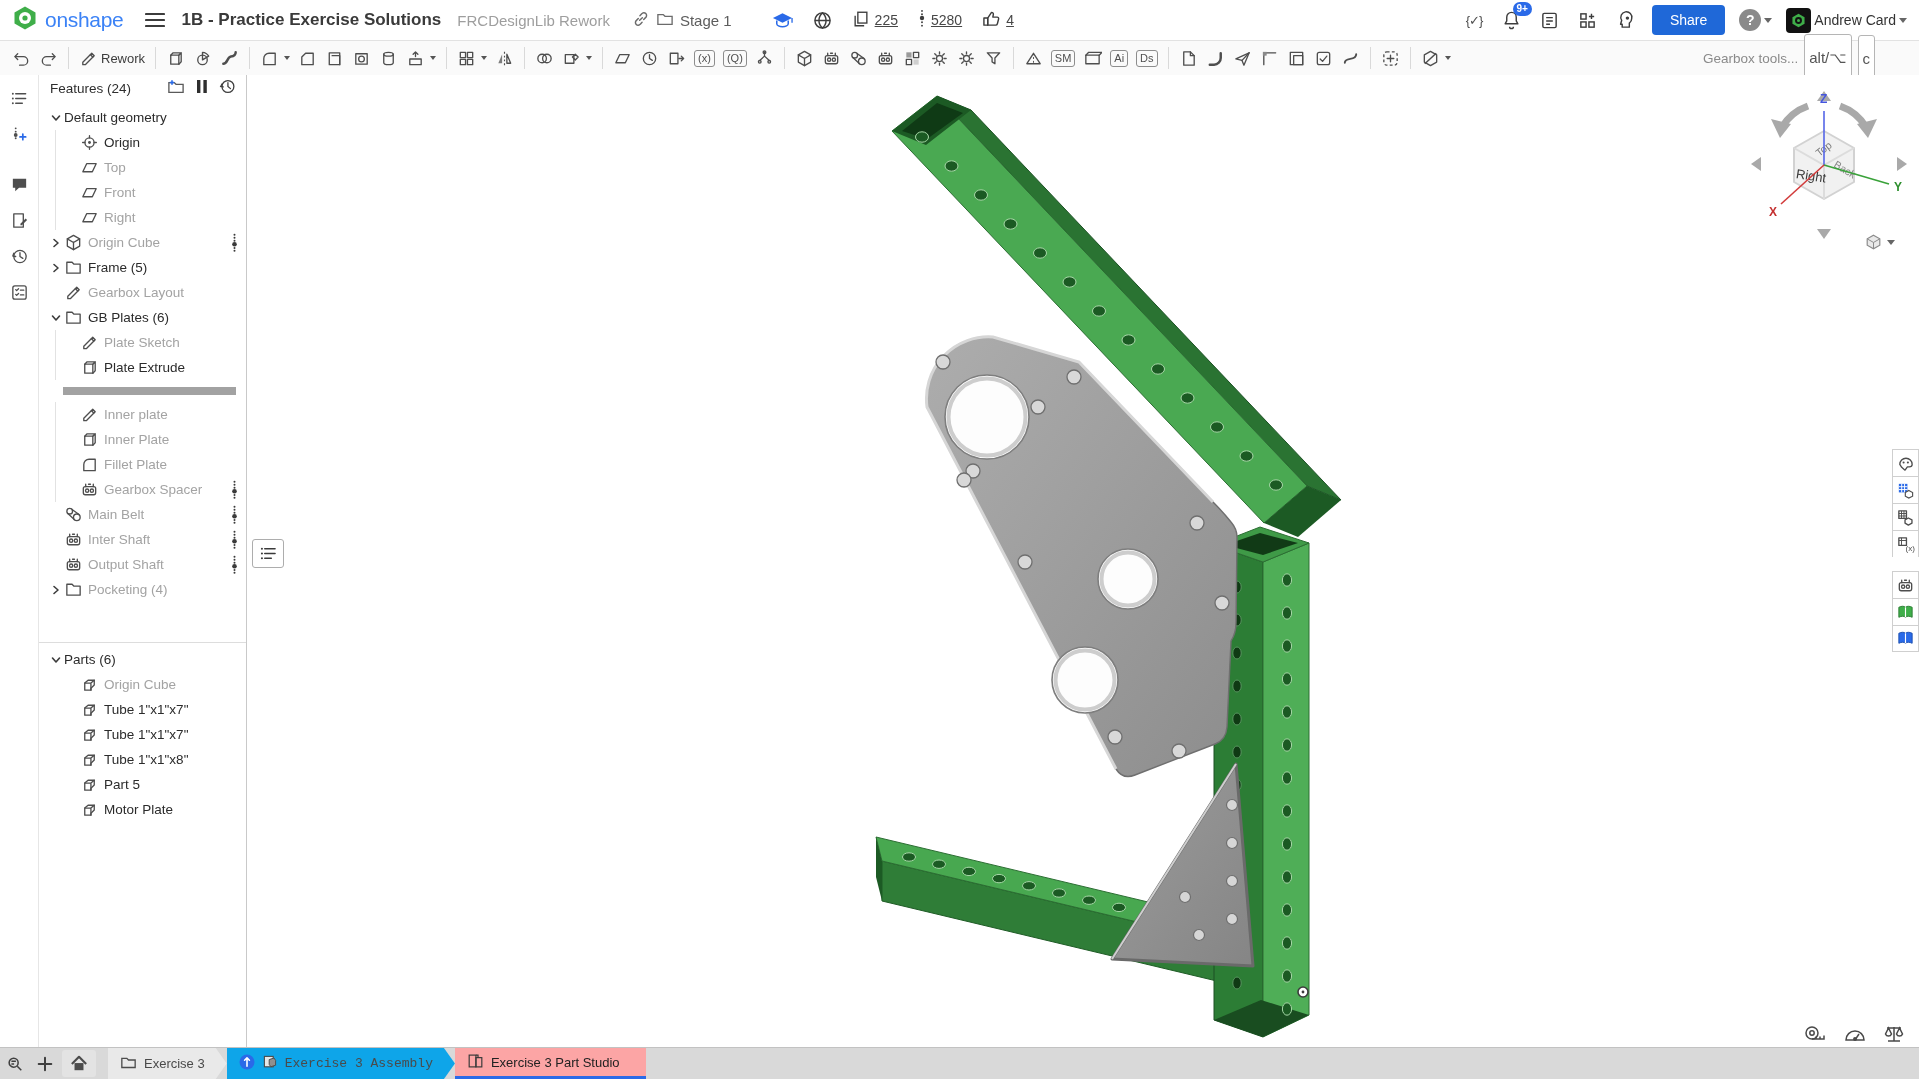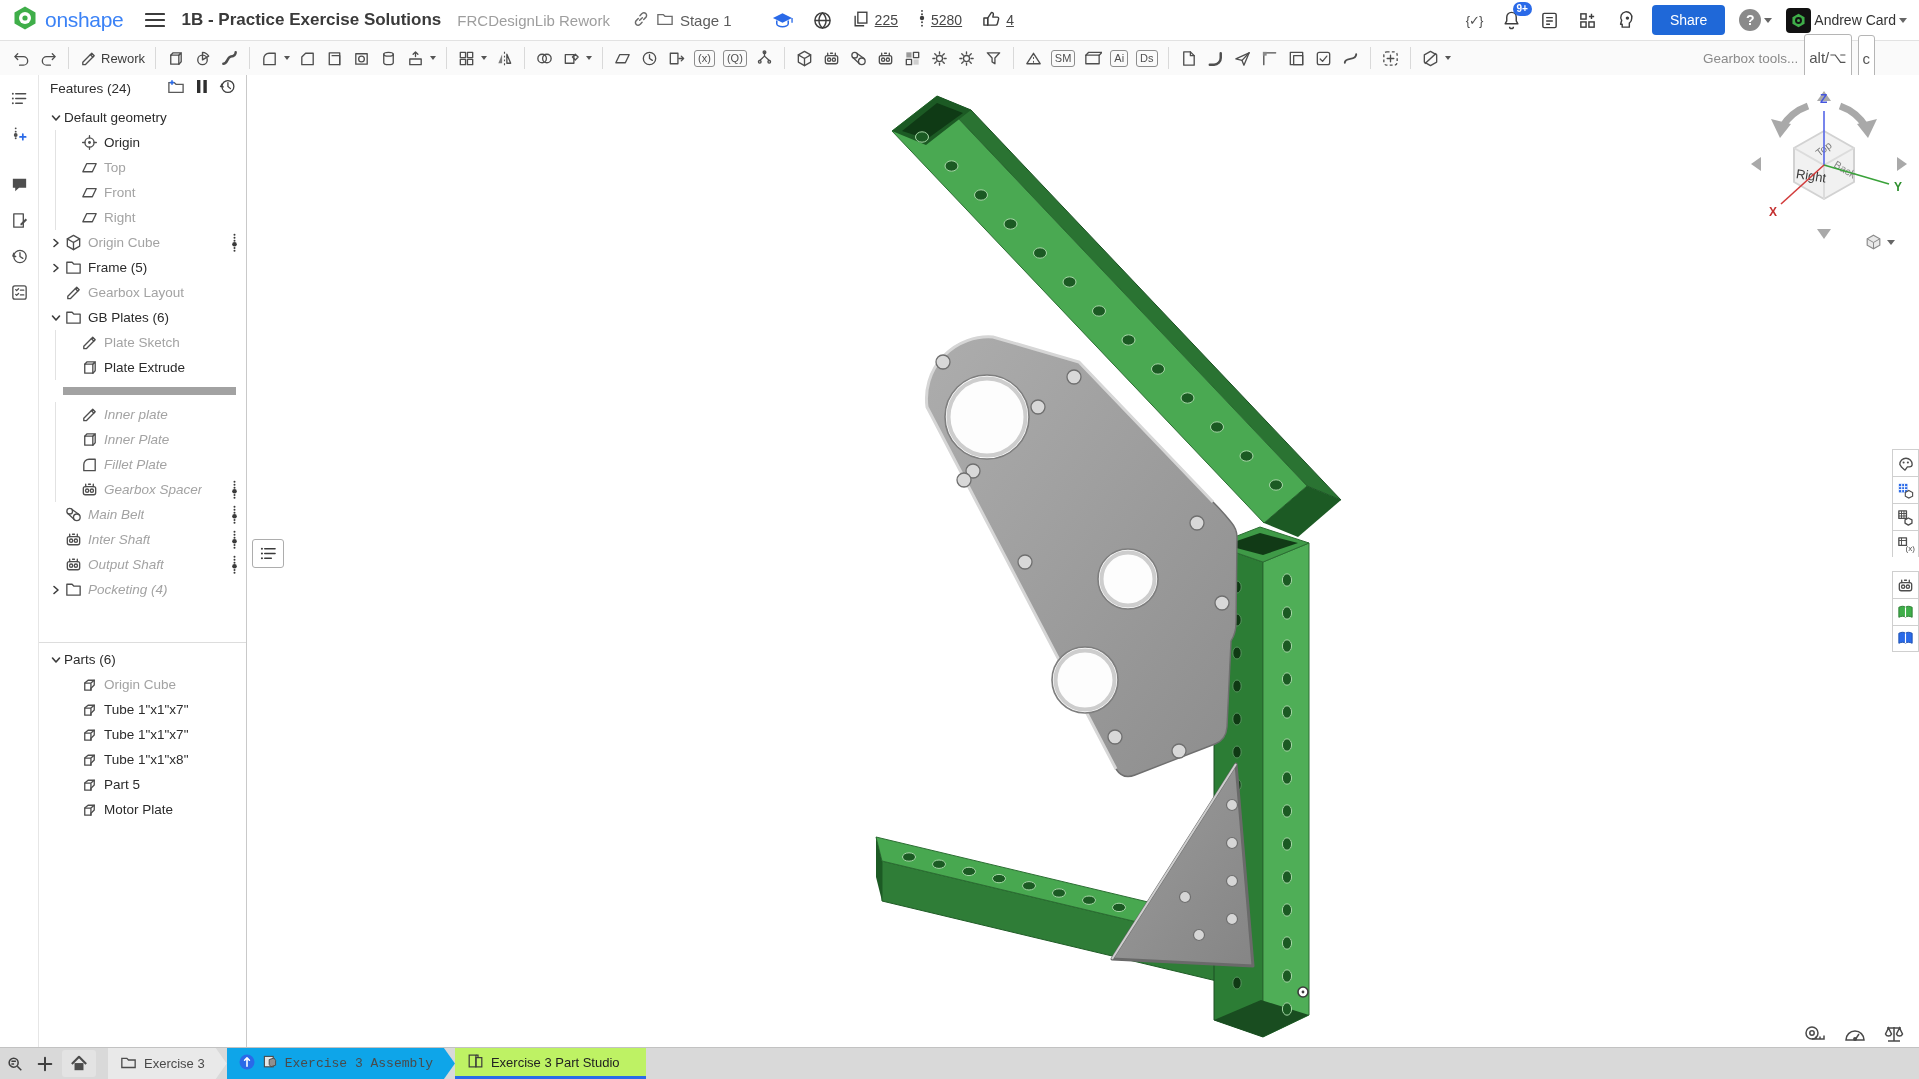--- a/index.html
+++ b/index.html
@@ -50,21 +50,21 @@
   #feathdr{display:flex;align-items:center;padding:3px 10px 5px 11px;font-size:13.5px;color:#2e2e2e;}
   #feathdr .ficons{margin-left:auto;display:flex;align-items:center;gap:11px;}
   #tree{flex:1;overflow:hidden;padding-top:2px;}
   .trow{display:flex;align-items:center;height:25px;padding-left:9px;font-size:13.5px;color:#2b2b2b;cursor:pointer;position:relative;}
   .trow .twisty{width:16px;display:flex;align-items:center;justify-content:center;flex:none;}
   .trow .ticon{width:19px;display:flex;align-items:center;justify-content:center;flex:none;margin-right:5px;}
   .trow .tlabel{white-space:nowrap;overflow:hidden;text-overflow:ellipsis;}
   .trow.ind .twisty{margin-left:16px;}
   .trow.guide::before{content:"";position:absolute;left:16px;top:0;bottom:0;border-left:1px solid #e2e2e2;}
   .trow.muted{color:#a3a3a3;}
-  .trow.ital .tlabel{font-style:italic;}
+  .trow.ital .tlabel{}
   .tdots{margin-left:auto;margin-right:8px;flex:none;display:flex;cursor:grab;}
   .rollback{height:8px;background:#a2a2a2;margin:7px 10px 7px 24px;cursor:row-resize;}
   .treediv{border-top:1px solid #ddd;margin:40px 0 4px 0;}
   #canvas{flex:1;position:relative;background:#fff;overflow:hidden;}
   
   #popout{position:absolute;left:5px;top:464px;width:30px;height:27px;background:#fff;border:1px solid #adadad;
           border-radius:3px;display:flex;align-items:center;justify-content:center;cursor:pointer;}
   #viewcube{position:absolute;right:10px;top:12px;width:160px;height:160px;}
   #viewopt{position:absolute;right:24px;top:158px;display:flex;align-items:center;gap:4px;cursor:pointer;}
   #dock{position:absolute;right:0;top:374px;display:flex;flex-direction:column;}
@@ -76,21 +76,21 @@
   .cbtn{background:none;border:none;cursor:pointer;display:flex;padding:0;}
   
   #foot{position:absolute;left:0;right:0;bottom:0;height:31px;background:#d9d9d9;border-top:1px solid #c2c2c2;
         display:flex;align-items:stretch;}
   .fbtn{width:30px;border:none;background:none;display:flex;align-items:center;justify-content:center;cursor:pointer;}
   .homebtn{width:34px;margin:2px 2px;background:#e3e3e3;border:none;border-radius:3px;display:flex;align-items:center;justify-content:center;cursor:pointer;}
   .tab{display:flex;align-items:center;gap:7px;font-size:13px;color:#4a4a4a;padding:0 22px 0 12px;cursor:pointer;position:relative;}
   .tab.chev{clip-path:polygon(0 0,calc(100% - 11px) 0,100% 50%,calc(100% - 11px) 100%,0 100%);}
   .tab.t1{background:#e9e9e9;margin-left:10px;}
   .tab.t2{background:#0ea5e9;font-family:Liberation Mono, monospace;}
-  .tab.active{background:#bef264;color:#222;border-bottom:3px solid #2a6ae8;padding-right:26px;}
+  .tab.active{background:#fca5a5;color:#222;border-bottom:3px solid #2a6ae8;padding-right:26px;}
   .tlabel2{white-space:nowrap;}
 </style>
 </head>
 <body>
 
 <div id="app">
 
   <div id="hdr">
     <div class="logo">
       <span>

